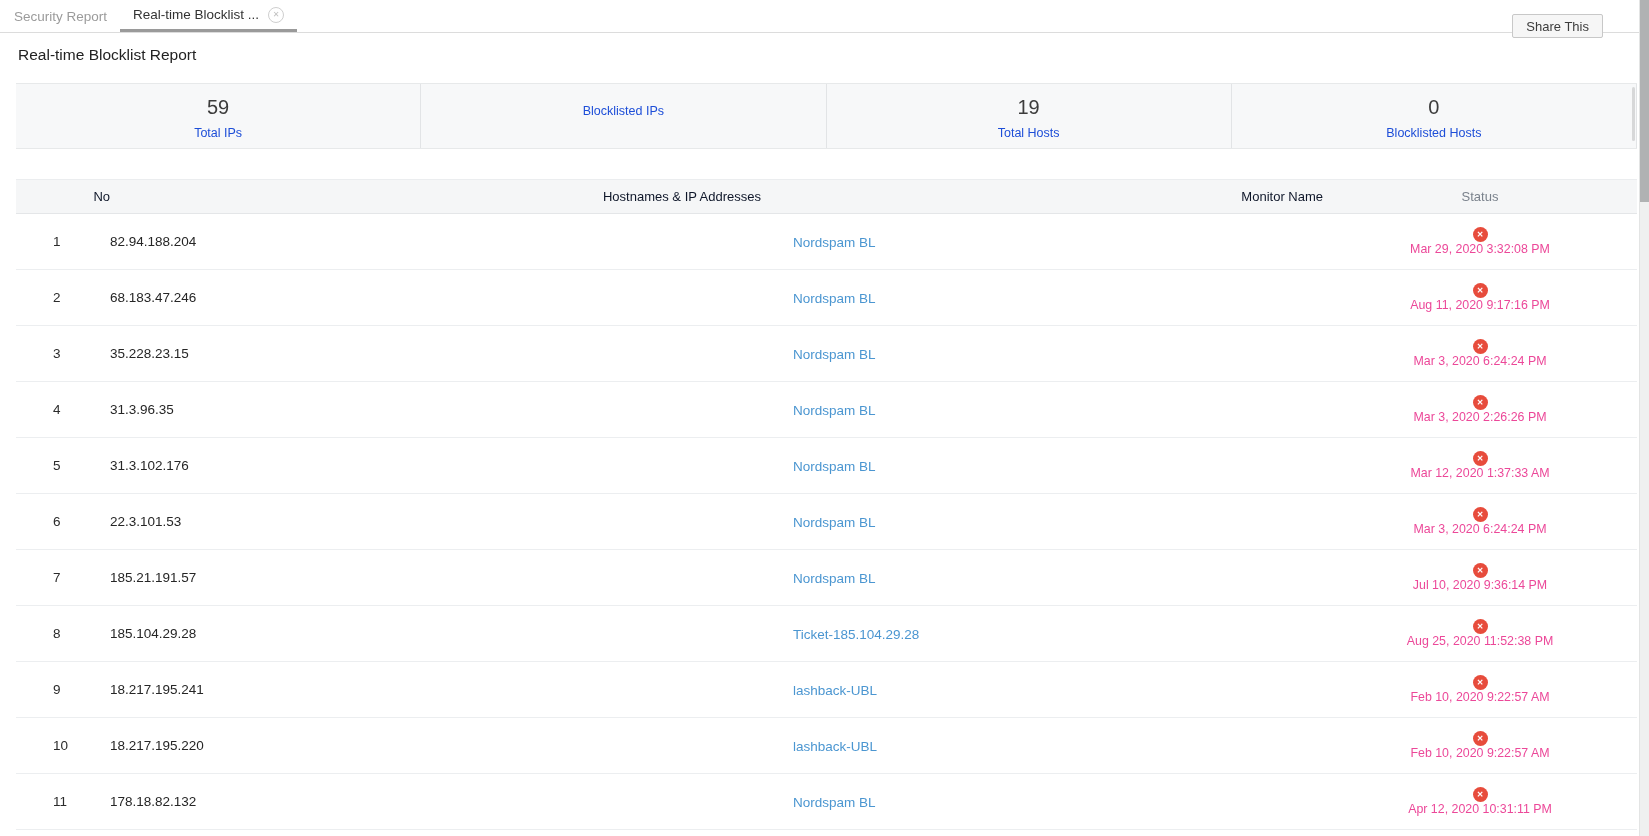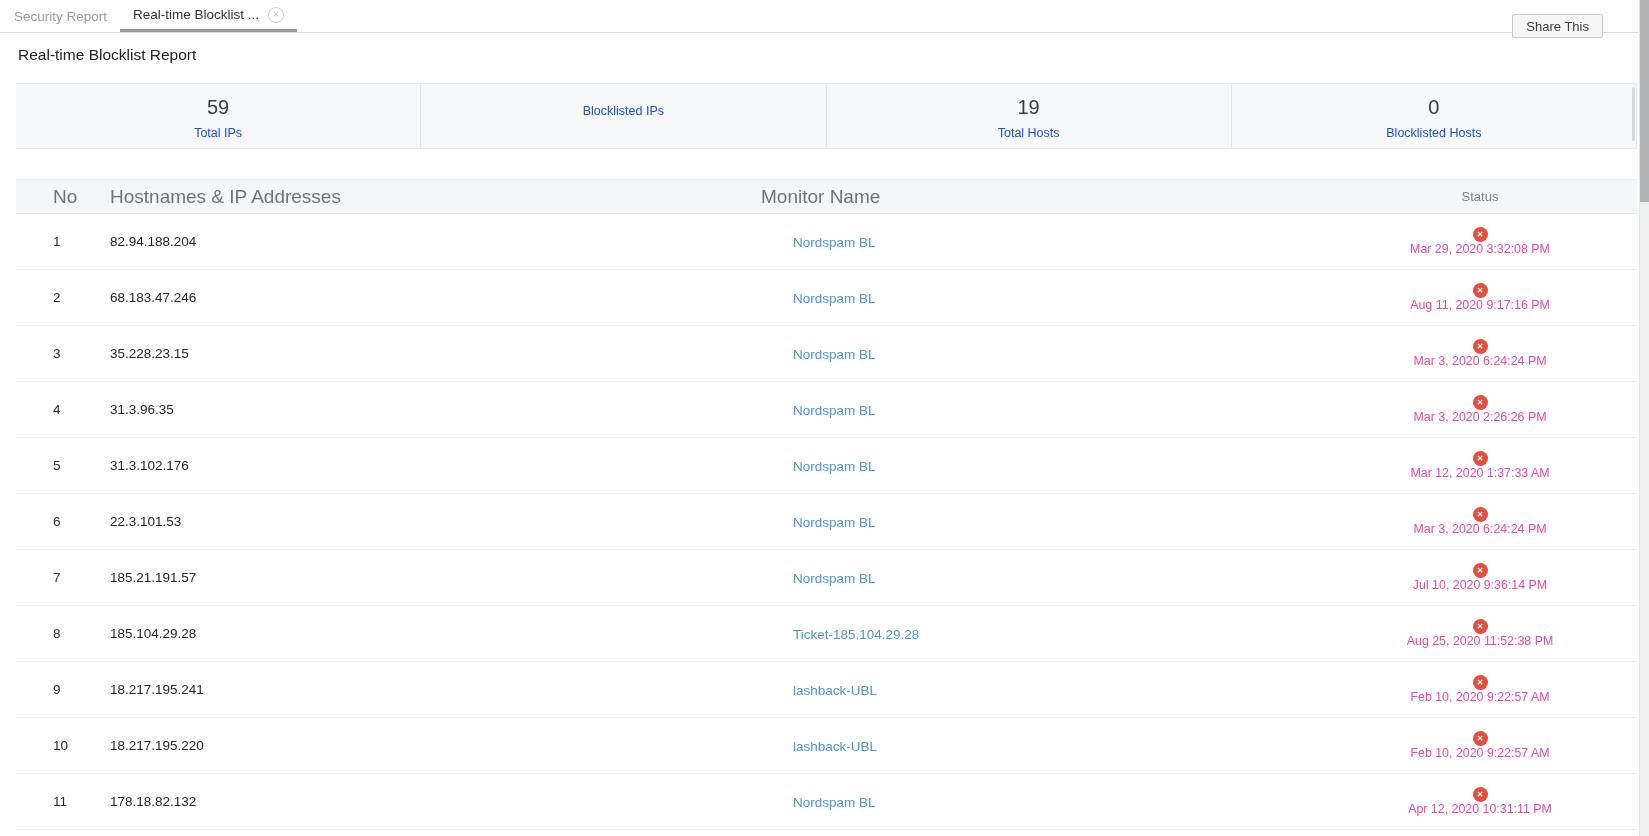--- a/index.html
+++ b/index.html
@@ -40,21 +40,21 @@
   
   .table { position:absolute; top:179px; left:16px; right:12px; }
   .tr { display:grid; grid-template-columns:94px 651px 562px 1fr; align-items:center; }
   .thead { height:35px; background:#f5f6f7; border-top:1px solid #ebedef;
            border-bottom:1px solid #e4e6e8; font-size:13px; color:#7a828c; }
   .row { height:56px; border-bottom:1px solid #eceef0; background:#fff; }
   .c-no { padding-left:37px; font-size:13.5px; color:#2b2b2b; }
   .c-host { font-size:13.5px; color:#262626; }
   .c-mon a { font-size:13.5px; color:#4b96d1; text-decoration:none; cursor:pointer;margin-left:32px; }
   .c-status { justify-self:stretch; text-align:center; }
-  .thead .c-no, .thead .c-host, .thead .c-mon { color:#737373; font-size:19px; }
+  .thead .c-no, .thead .c-host, .thead .c-mon { color:#0f172a; font-size:13px;text-align:right; }
   .c-status-inner { display:flex; flex-direction:column; align-items:center; }
   .x-icon { width:15px; height:15px; border-radius:50%; background:#e74c3c; color:#fff;
             font-size:8px; font-weight:bold; line-height:15px; text-align:center;
             display:inline-block; }
   .status-date { font-size:12.4px; color:#ec4899; }
 
   
   .scrollbar { position:absolute; top:0; right:0; width:10px; height:836px;
                background:#eff0f0; border-left:1px solid #e3e4e4; }
   .scroll-thumb { position:absolute; top:0; left:0; width:9px; height:202px;

